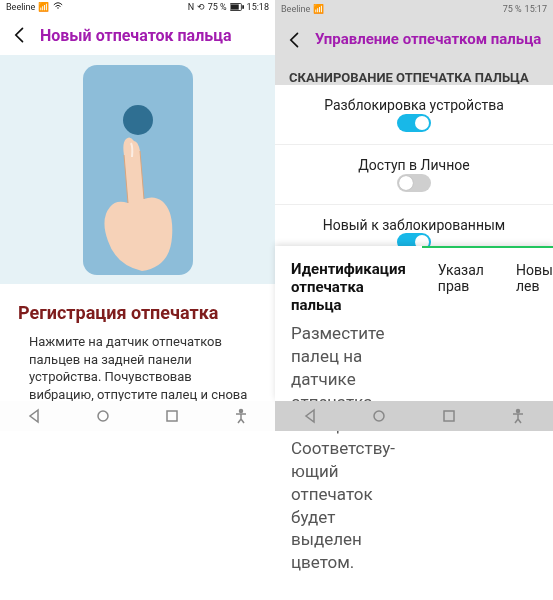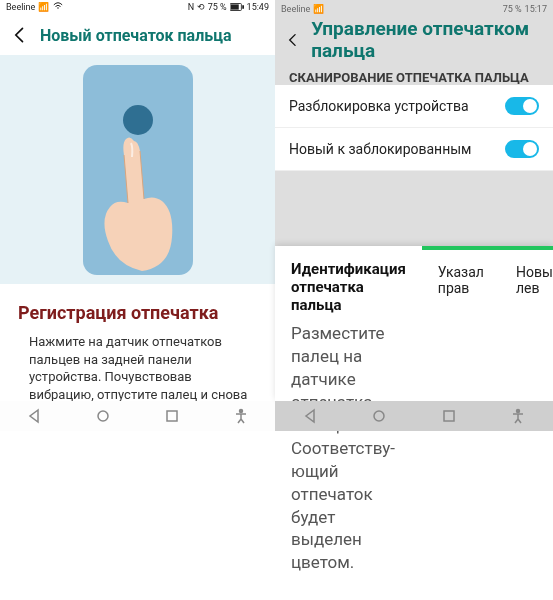--- a/index.html
+++ b/index.html
@@ -9,47 +9,47 @@
 .screen.right { width: 278px; background: #dedede; }
 
 .statusbar { height: 18px; display: flex; align-items: center; justify-content: space-between; padding: 0 6px; font-size: 9px; color: #222; }
 .screen.right .statusbar { color: #666; }
 .sb-left, .sb-right { display: flex; align-items: center; gap: 3px; }
 .sb-icon { display: inline-block; line-height: 1; }
 
 .titlebar { height: 44px; display: flex; align-items: center; padding: 0 10px; background: #fff; }
 .screen.right .titlebar { background: #dedede; }
 .back-arrow { width: 20px; height: 20px; margin-right: 10px; }
-.title-text { font-size: 16px; font-weight: 700; color: #0f766e; }
-.title-text.two { font-size: 19px; line-height: 1.15; }
+.title-text { font-size: 16px; font-weight: 700; color: #a21caf; }
+.title-text.two { font-size: 15px; line-height: 1.15; }
 
 .illus { height: 260px; background: #e6f2f6; display: flex; align-items: center; justify-content: center; }
 .phone-rect { width: 110px; height: 210px; border-radius: 14px; background: #8dbdd9; position: relative; }
 .fp-circle { position: absolute; top: 40px; left: 50%; transform: translateX(-50%); width: 30px; height: 30px; border-radius: 50%; background: #2f6f92; }
 .finger { position: absolute; top: 68px; left: 50%; transform: translateX(-50%); }
 
 .reg-section { padding: 18px 18px 10px; }
 .reg-title { font-size: 18px; font-weight: 700; color: #7f1d1d; margin-bottom: 10px; }
 .reg-body { font-size: 13px; color: #333; line-height: 1.35; margin-left: 11px; }
 
 .sect-header { padding: 8px 14px 0; font-size: 13px; font-weight: 700; color: #3a3a3a; }
-.setting { background: #fff; padding: 12px 14px; display: flex; align-items: center; justify-content: space-between; border-bottom: 1px solid #eee; }
+.setting { background: #fff; padding: 12px 14px; display: flex; align-items: center; justify-content: space-between; border-bottom: 1px solid #eee; flex-direction: column; }
 .setting .label { font-size: 14px; color: #222; line-height: 1.2; }
 .toggle { width: 34px; height: 18px; border-radius: 9px; position: relative; }
 .toggle.on { background: #18b8e8; }
 .toggle.off { background: #cfcfcf; }
 .toggle .knob { position: absolute; top: 2px; width: 14px; height: 14px; border-radius: 50%; background: #fff; }
 .toggle.on .knob { right: 2px; }
 .toggle.off .knob { left: 2px; box-shadow: 0 0 1px rgba(0,0,0,.3); }
 
 .dialog { position: absolute; left: 0; right: 0; bottom: 30px; top: 246px; background: #fff; box-shadow: 0 -2px 6px rgba(0,0,0,.12); display: flex; flex-direction: row; }
 .dialog-pad { padding: 14px 16px 8px; }
 .dialog-title { font-size: 15px; font-weight: 700; color: #111; margin-bottom: 8px; line-height: 1.2; }
 .dialog-body { font-size: 17px; color: #555; line-height: 1.35; }
-.dialog-item { padding: 14px 16px; font-size: 14px; color: #222; border-top: 4px solid #22c55e; }
+.dialog-item { padding: 14px 16px; font-size: 14px; color: #222; border-top: 2px solid #22c55e; }
 .dialog-cancel { padding: 16px; text-align: center; font-size: 14px; font-weight: 700; color: #111; border-top: 1px solid #ececec; margin-top: auto; }
 
 .navbar { position: absolute; bottom: 0; left: 0; right: 0; height: 30px; background: #fdfdfd; display: flex; align-items: center; justify-content: space-around; }
 .screen.right .navbar { background: #cfcfcf; }
 .nav-icon { width: 16px; height: 16px; stroke: #888; fill: none; stroke-width: 1.5; }
 .screen.right .nav-icon { stroke: #888; }
 </style>
 </head>
 <body>
 
@@ -68,21 +68,21 @@
       <span class="sb-icon">N</span>
       <span class="sb-icon">⟲</span>
       <span class="sb-icon">75 %</span>
       <span class="sb-icon">
         <svg width="14" height="8" viewBox="0 0 16 8">
             <rect x="0" y="0" width="13" height="8" rx="1" fill="none" stroke="#222"></rect>
             <rect x="1" y="1" width="9" height="6" fill="#222"></rect>
             <rect x="14" y="2" width="2" height="4" fill="#222"></rect>
           </svg>
       </span>
-      <span class="sb-icon">15:49</span>
+      <span class="sb-icon">15:18</span>
     </div>
   </div>
 
   <div class="titlebar">
     <svg class="back-arrow" viewBox="0 0 24 24">
         <path d="M15 4 L7 12 L15 20" stroke="#111" stroke-width="2" fill="none" stroke-linecap="round"></path>
       </svg>
     <div class="title-text">Новый отпечаток пальца</div>
   </div>
 
@@ -140,20 +140,26 @@
 
   <div class="sect-header">СКАНИРОВАНИЕ ОТПЕЧАТКА ПАЛЬЦА</div>
 
   <div class="setting">
     <div class="label">Разблокировка устройства</div>
     <div class="toggle on">
         <div class="knob"></div>
       </div>
   </div>
   <div class="setting">
+    <div class="label">Доступ в Личное</div>
+    <div class="toggle off">
+        <div class="knob"></div>
+      </div>
+  </div>
+  <div class="setting">
     <div class="label">Новый к заблокированным</div>
     <div class="toggle on">
         <div class="knob"></div>
       </div>
   </div>
 
   <div class="dialog">
     <div class="dialog-pad">
       <div class="dialog-title">Идентификация отпечатка пальца</div>
       <div class="dialog-body">Разместите палец на датчике отпечатка пальца. Соответству­ющий отпечаток будет выделен цветом.</div>

